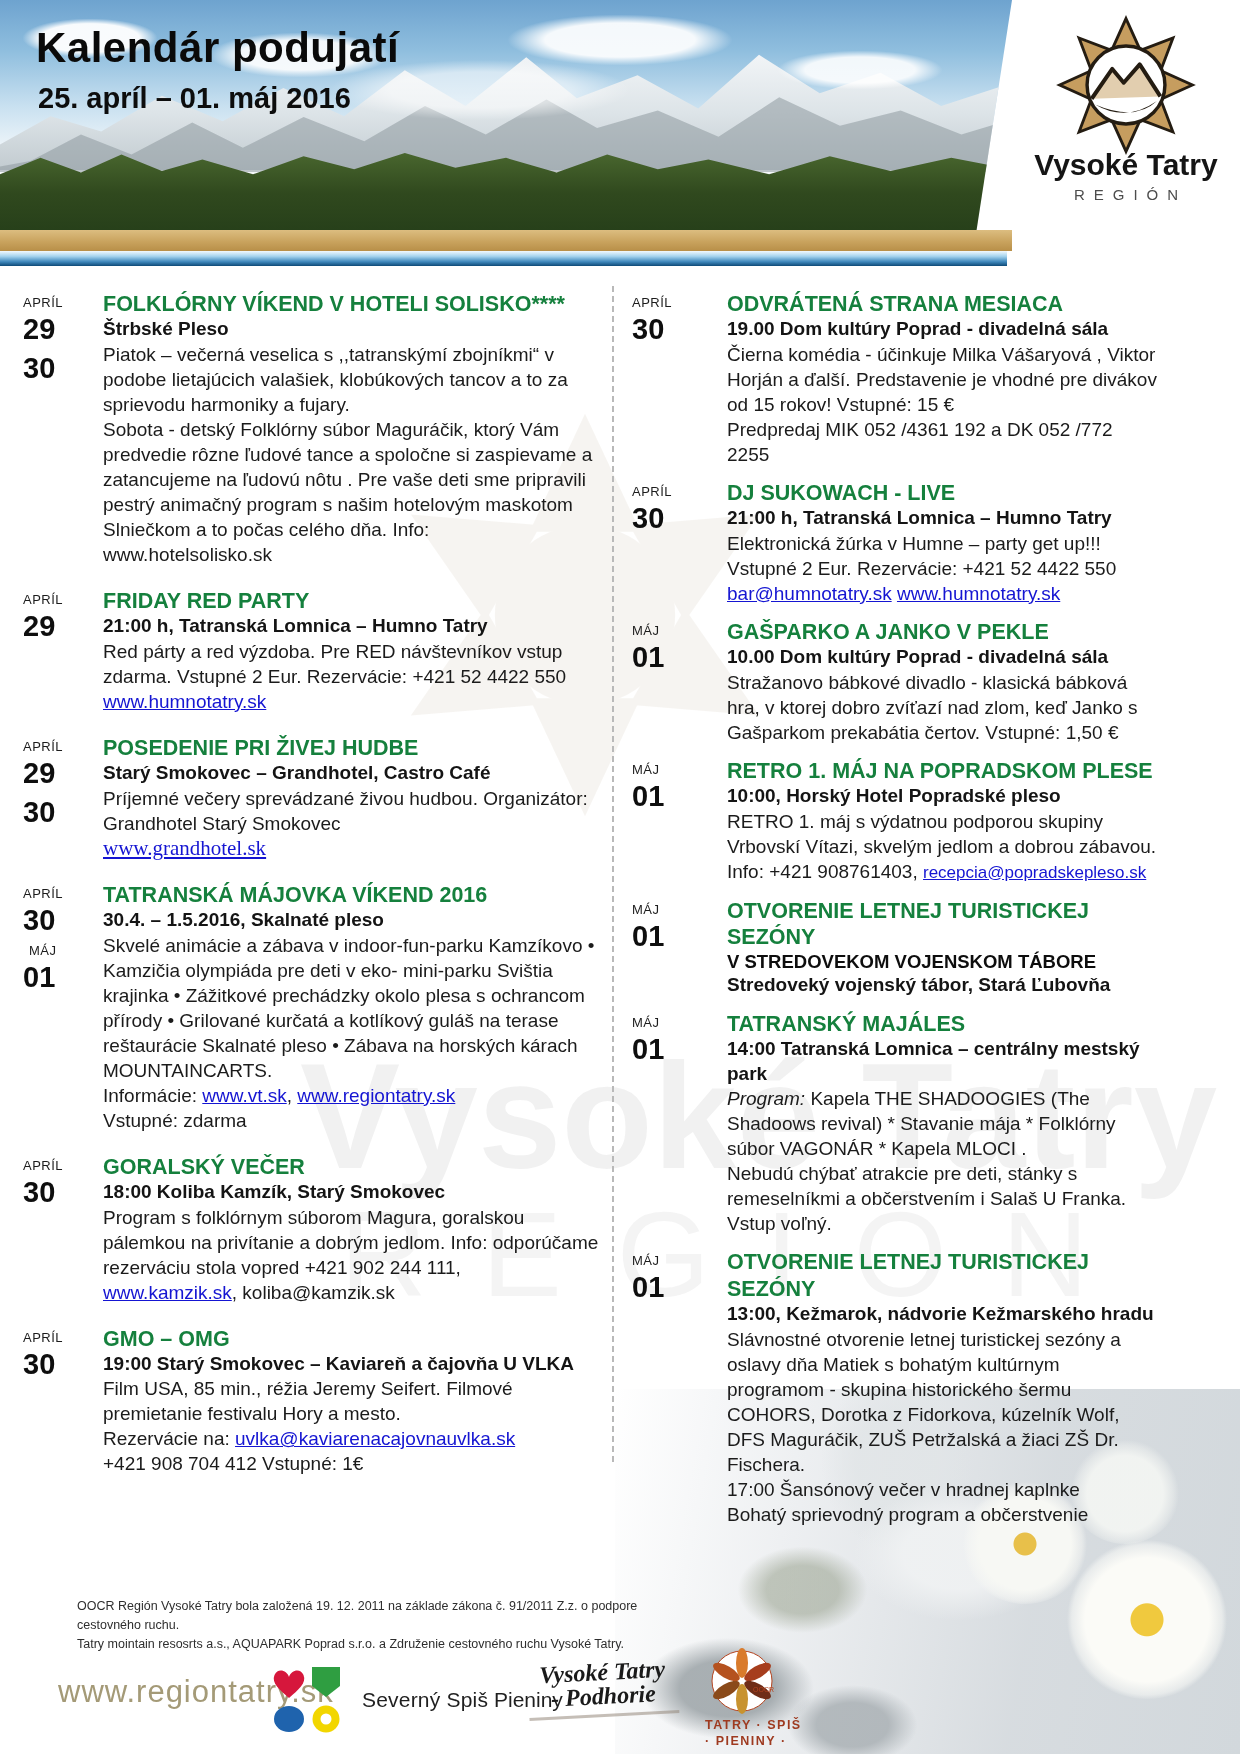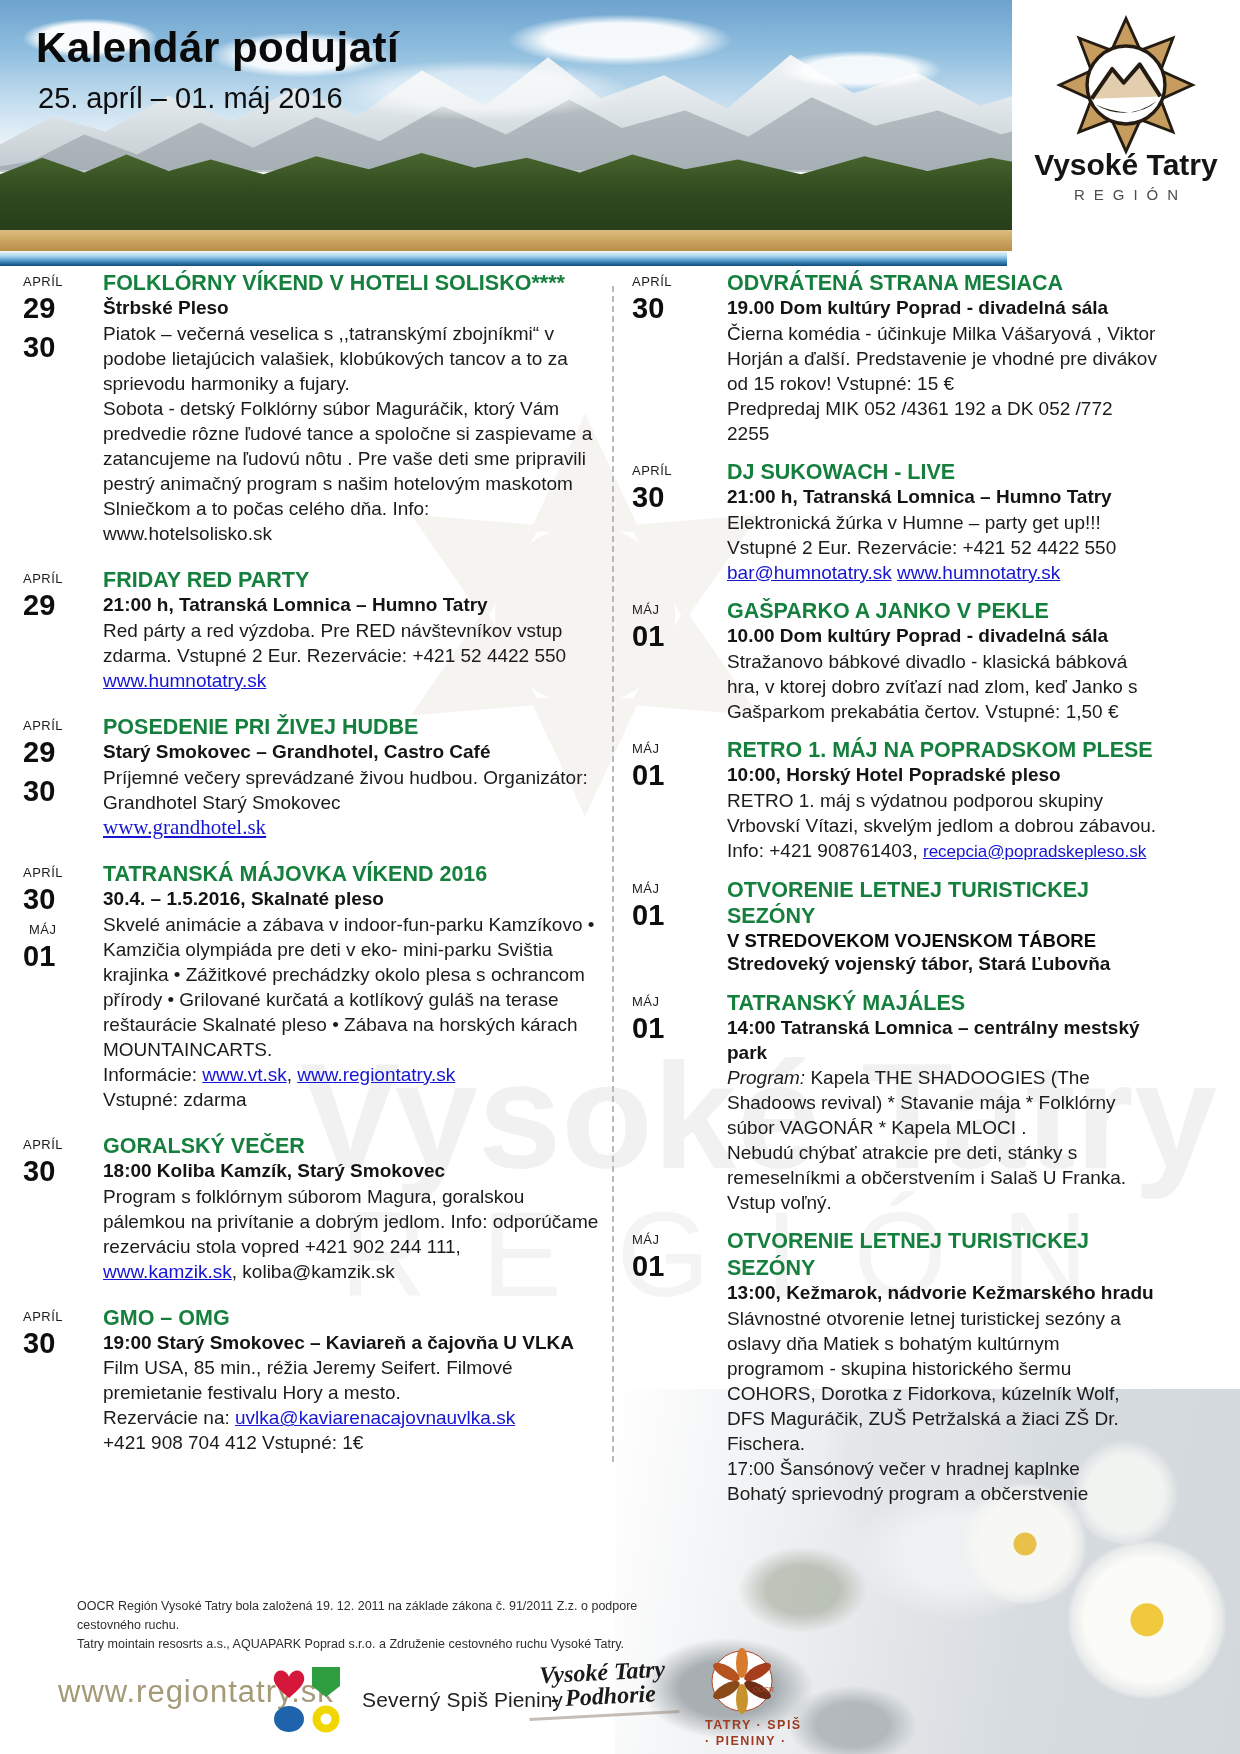--- a/index.html
+++ b/index.html
@@ -2,38 +2,38 @@
 <html><head>
 <meta charset="utf-8">
 <style>
   html,body{margin:0;padding:0;background:#888;}
   .page{position:relative;width:1240px;height:1754px;margin:0 auto;background:#ffffff;
         font-family:"Liberation Sans",sans-serif;overflow:hidden;}
 
   
   .photo{position:absolute;left:0;top:0;width:1012px;height:230px;
          background:linear-gradient(180deg,#6ea3cf 0%,#8fbede 22%,#c8e0f0 46%,#e9f2f8 62%,#f5f8fa 72%);
-         clip-path:polygon(0 0,100% 0,96.5% 100%,0 100%);padding-left:42px;}
+         clip-path:polygon(0 0,100% 0,96.5% 100%,0 100%);}
   .clouds{position:absolute;inset:0;background:
       radial-gradient(ellipse 90px 26px at 90px 38px,rgba(255,255,255,.95) 55%,transparent 75%),
       radial-gradient(ellipse 120px 30px at 300px 55px,rgba(255,255,255,.9) 50%,transparent 75%),
       radial-gradient(ellipse 150px 34px at 620px 40px,rgba(255,255,255,.92) 50%,transparent 75%),
       radial-gradient(ellipse 110px 26px at 860px 70px,rgba(255,255,255,.88) 50%,transparent 75%),
       radial-gradient(ellipse 200px 40px at 480px 90px,rgba(255,255,255,.55) 45%,transparent 75%);}
   .peaks{position:absolute;left:0;top:42px;width:100%;height:128px;
          background:linear-gradient(180deg,#f6f8fa 0%,#dde4e8 55%,#c2cbd0 100%);
          clip-path:polygon(0 80%,5% 58%,10% 70%,16% 42%,22% 62%,28% 36%,34% 58%,40% 22%,46% 50%,52% 12%,57% 44%,63% 26%,69% 52%,75% 10%,81% 40%,87% 24%,93% 50%,100% 32%,100% 100%,0 100%);}
   .peaks-shade{position:absolute;left:0;top:62px;width:100%;height:110px;opacity:.55;
          background:#8e999f;
          clip-path:polygon(3% 90%,8% 66%,13% 84%,19% 55%,24% 78%,30% 50%,36% 72%,42% 40%,48% 66%,54% 34%,59% 60%,65% 44%,71% 68%,77% 32%,83% 58%,89% 44%,95% 66%,100% 52%,100% 100%,0 100%,0 95%);}
   .forest{position:absolute;left:0;bottom:0;width:100%;height:82px;
          background:linear-gradient(180deg,#4c6a30 0%,#30491e 55%,#27401a 100%);
          clip-path:polygon(0 32%,4% 12%,8% 30%,12% 8%,16% 28%,20% 14%,25% 32%,30% 10%,35% 26%,40% 6%,45% 24%,50% 12%,55% 30%,60% 8%,65% 26%,70% 14%,76% 32%,82% 10%,88% 28%,94% 12%,100% 26%,100% 100%,0 100%);}
   .page-title{position:absolute;left:36px;top:24px;font-size:42px;font-weight:bold;color:#0a0a0a;letter-spacing:.5px;}
-  .page-subtitle{position:absolute;left:38px;top:82px;font-size:29px;font-weight:normal;color:#0d0d0d;text-align:right;}
+  .page-subtitle{position:absolute;left:38px;top:82px;font-size:29px;font-weight:bold;color:#0d0d0d;text-align:right;}
   .goldbar{position:absolute;left:0;top:230px;width:1012px;height:21px;
            background:linear-gradient(180deg,#dcbd80 0%,#c9a35e 55%,#b88f48 100%);}
   .bluebar{position:absolute;left:0;top:251px;width:1007px;height:15px;
            background:linear-gradient(180deg,#f2f9fd 0%,#a6d4ee 35%,#3e87bb 72%,#0e4a77 100%);}
 
   
   .logo-panel{position:absolute;left:1012px;top:0;width:228px;height:266px;background:#fff;}
   .logo-emblem{position:absolute;left:39px;top:14px;}
   .logo-name{position:absolute;left:0;top:148px;width:100%;text-align:center;
              font-size:30px;font-weight:bold;color:#151515;}
@@ -58,21 +58,21 @@
   .flo{position:absolute;border-radius:50%;}
   .flo1{right:8px;bottom:55px;width:170px;height:165px;background:
      radial-gradient(circle at 50% 52%,#f0c93e 0 16px,#fbfbf7 17px 62px,rgba(248,249,246,.55) 75px,transparent 80px);}
   .flo2{right:150px;bottom:150px;width:130px;height:125px;background:
      radial-gradient(circle at 50% 52%,#e8c04a 0 11px,#f7f8f4 12px 46px,rgba(246,247,244,.5) 57px,transparent 62px);}
   .flo3{right:60px;bottom:210px;width:110px;height:105px;background:
      radial-gradient(circle at 50% 52%,rgba(244,246,243,.9) 0 38px,rgba(244,246,243,.4) 48px,transparent 54px);}
 
   
   .divider{position:absolute;left:612px;top:286px;height:1176px;border-left:2px dashed #b9b9b9;z-index:1;}
-  .col{position:absolute;top:270px;z-index:2;}
+  .col{position:absolute;top:291px;z-index:2;}
   .col-left{left:23px;width:576px;}
   .col-right{left:627px;width:532px;}
   .event{display:flex;margin-bottom:21px;}
   .col-right .event{margin-bottom:13px;}
   .gutter{flex:none;width:80px;padding-top:4px;}
   .col-right .gutter{width:95px;padding-left:5px;}
   .gm{font-size:13px;color:#1c1c1c;letter-spacing:.5px;margin-bottom:3px;}
   .gd{font-size:29px;font-weight:bold;line-height:1.12;color:#0e0e0e;margin-bottom:7px;}
   .gd + .gm{margin-top:4px;padding-left:6px;}
   .etext{flex:1;}

